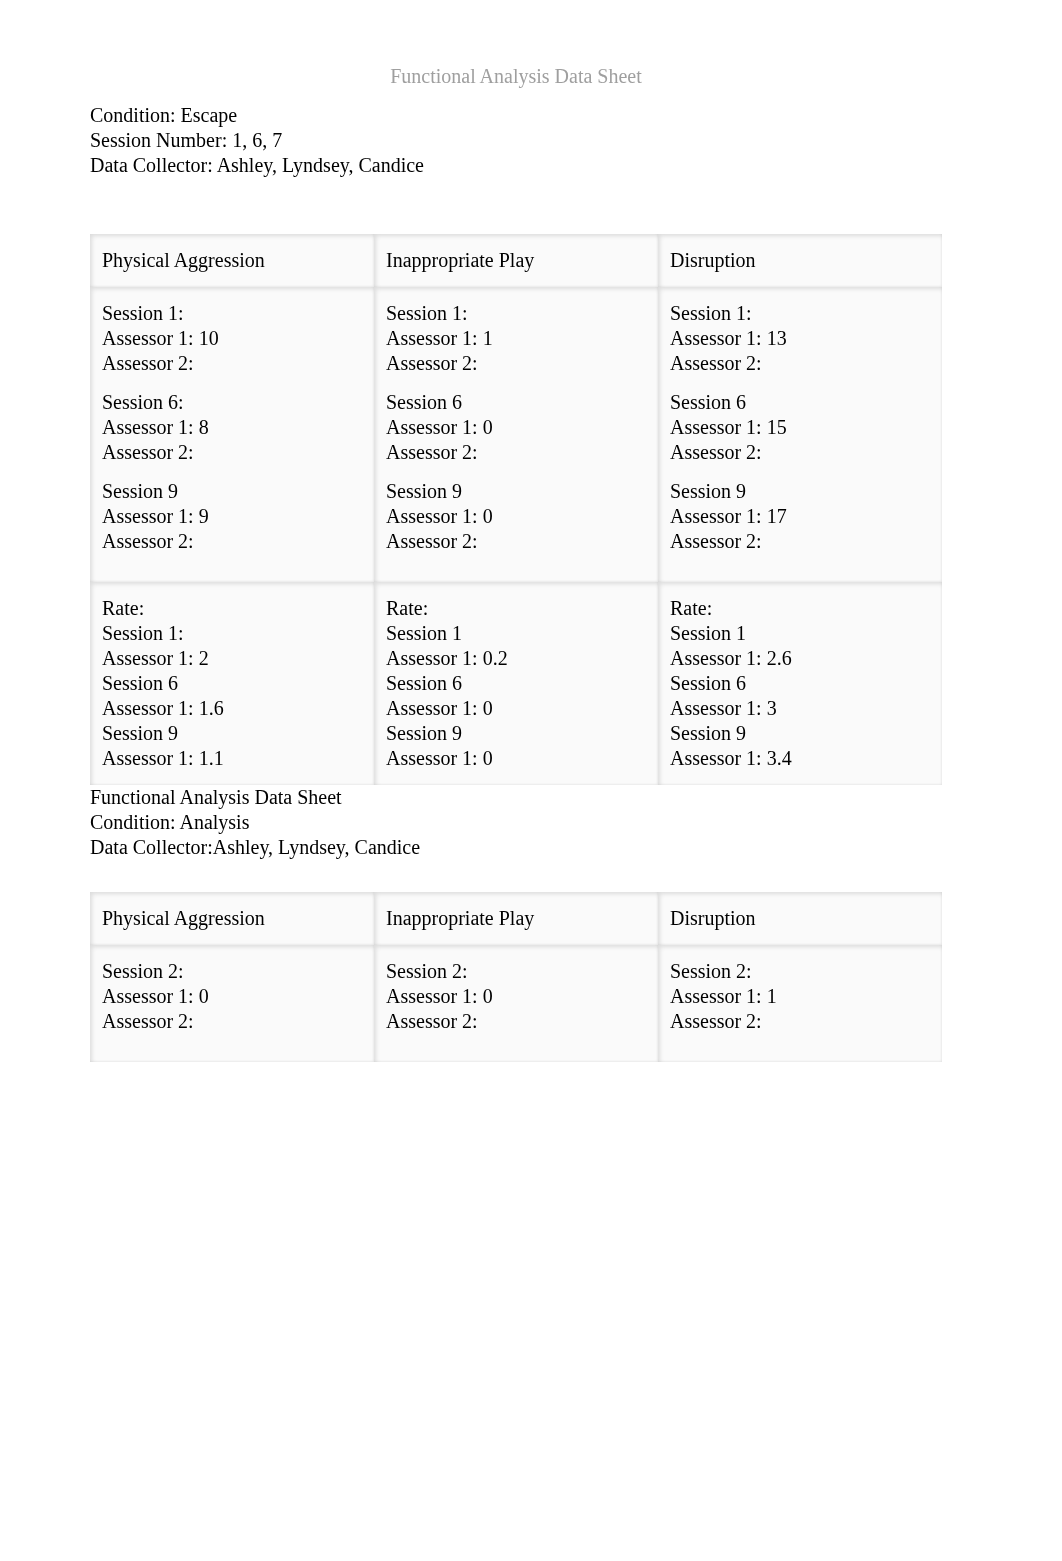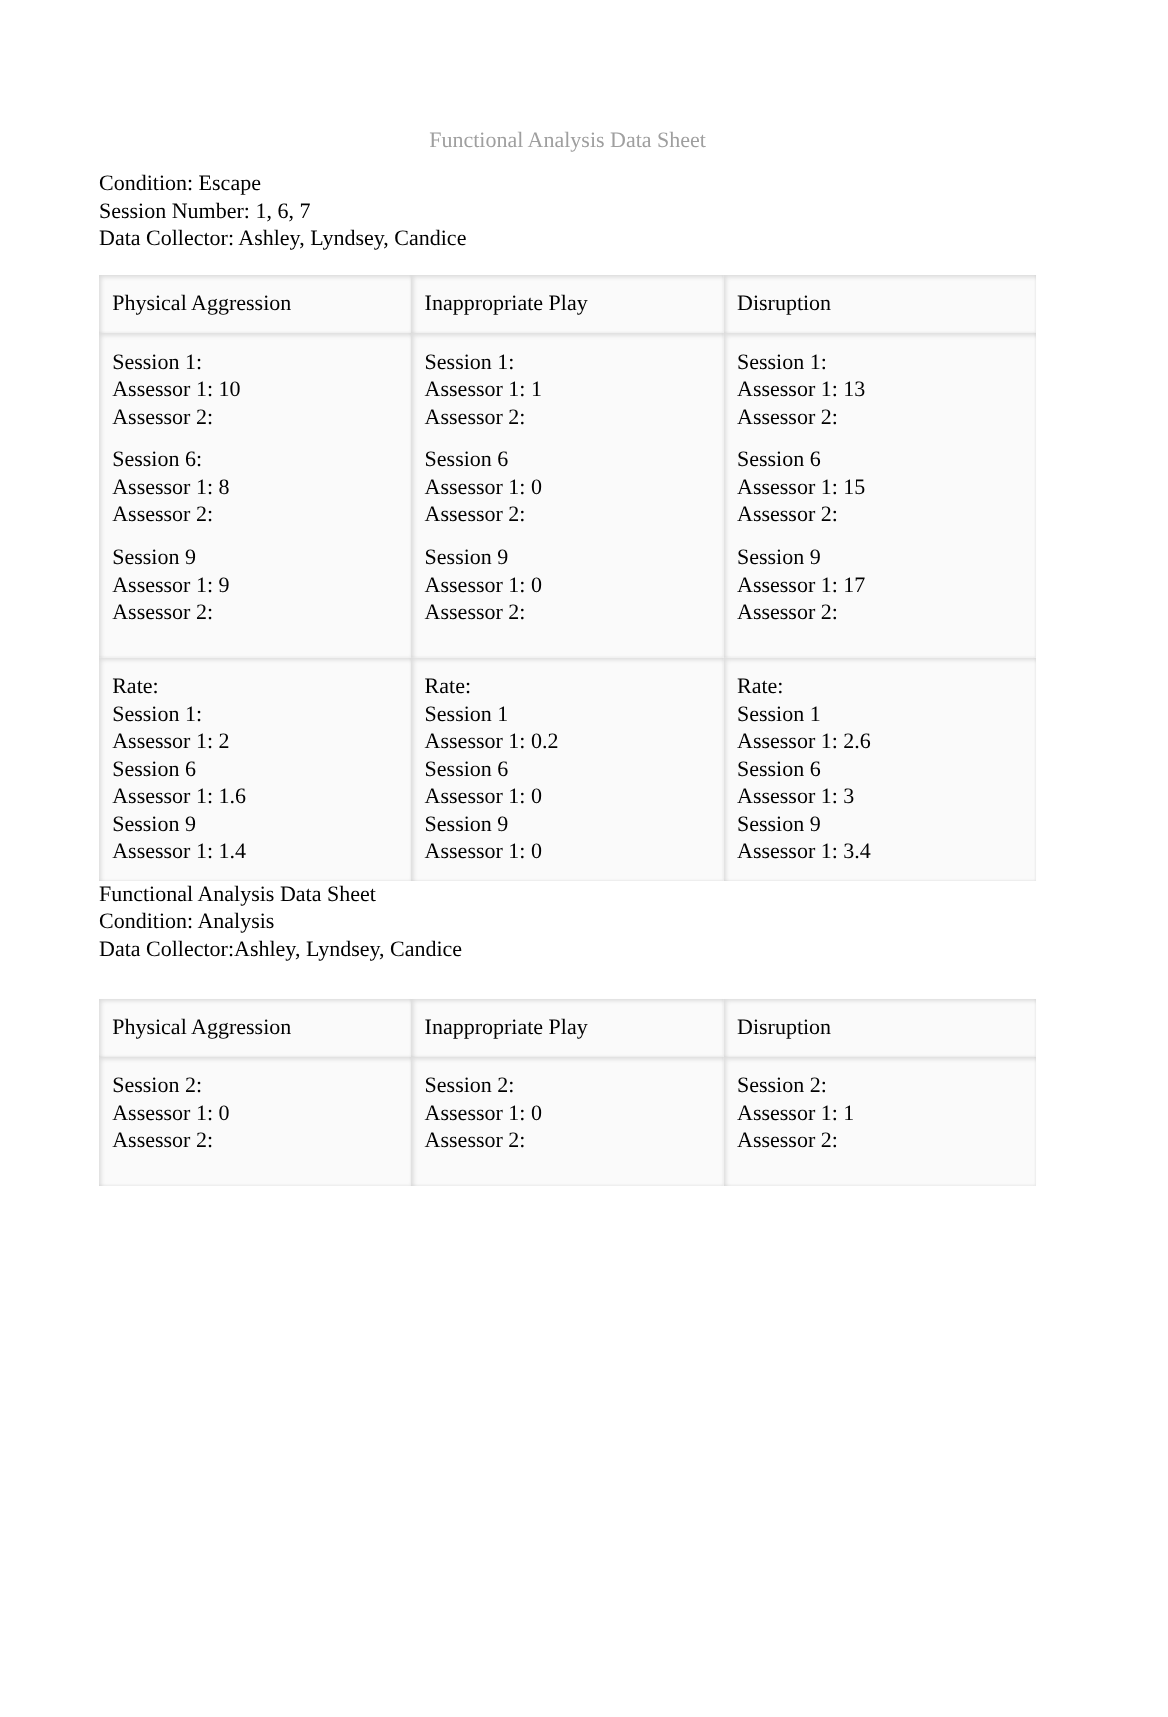--- a/index.html
+++ b/index.html
@@ -1,18 +1,18 @@
 <!DOCTYPE html>
 <html><head>
 <meta charset="utf-8">
 <style>
   html,body{margin:0;padding:0;background:#fff;color:#000;font-family:"Times New Roman",Times,serif;font-size:20px;line-height:1.25}
-  .page{width:1032px;min-height:1561px;box-sizing:border-box;padding:116px 90px 0 90px;position:relative}
+  .page{width:1032px;min-height:1561px;box-sizing:border-box;padding:64px 90px 0 90px;position:relative}
   .title{text-align:center;color:#9f9f9f;margin-bottom:14px}
-  .meta{margin-bottom:20px}
+  .meta{margin-bottom:56px}
   .meta div{}
   .table{width:100%;border-collapse:separate;border-spacing:0;}
   .table td{background:#fafafa;vertical-align:top;padding:14px 12px;box-shadow:inset 2px 2px 4px rgba(0,0,0,.12),inset -1px -1px 2px rgba(0,0,0,.05);width:33.33%}
   .table tr td{}
   .spacer{height:14px}
   .section2{margin-top:0}
 </style>
 </head>
 <body>
 
@@ -84,21 +84,21 @@
       </td>
     </tr>
     <tr>
       <td>
         <div>Rate:</div>
         <div>Session 1:</div>
         <div>Assessor 1: 2</div>
         <div>Session 6</div>
         <div>Assessor 1: 1.6</div>
         <div>Session 9</div>
-        <div>Assessor 1: 1.4</div>
+        <div>Assessor 1: 1.1</div>
       </td>
       <td>
         <div>Rate:</div>
         <div>Session 1</div>
         <div>Assessor 1: 0.2</div>
         <div>Session 6</div>
         <div>Assessor 1: 0</div>
         <div>Session 9</div>
         <div>Assessor 1: 0</div>
       </td>

